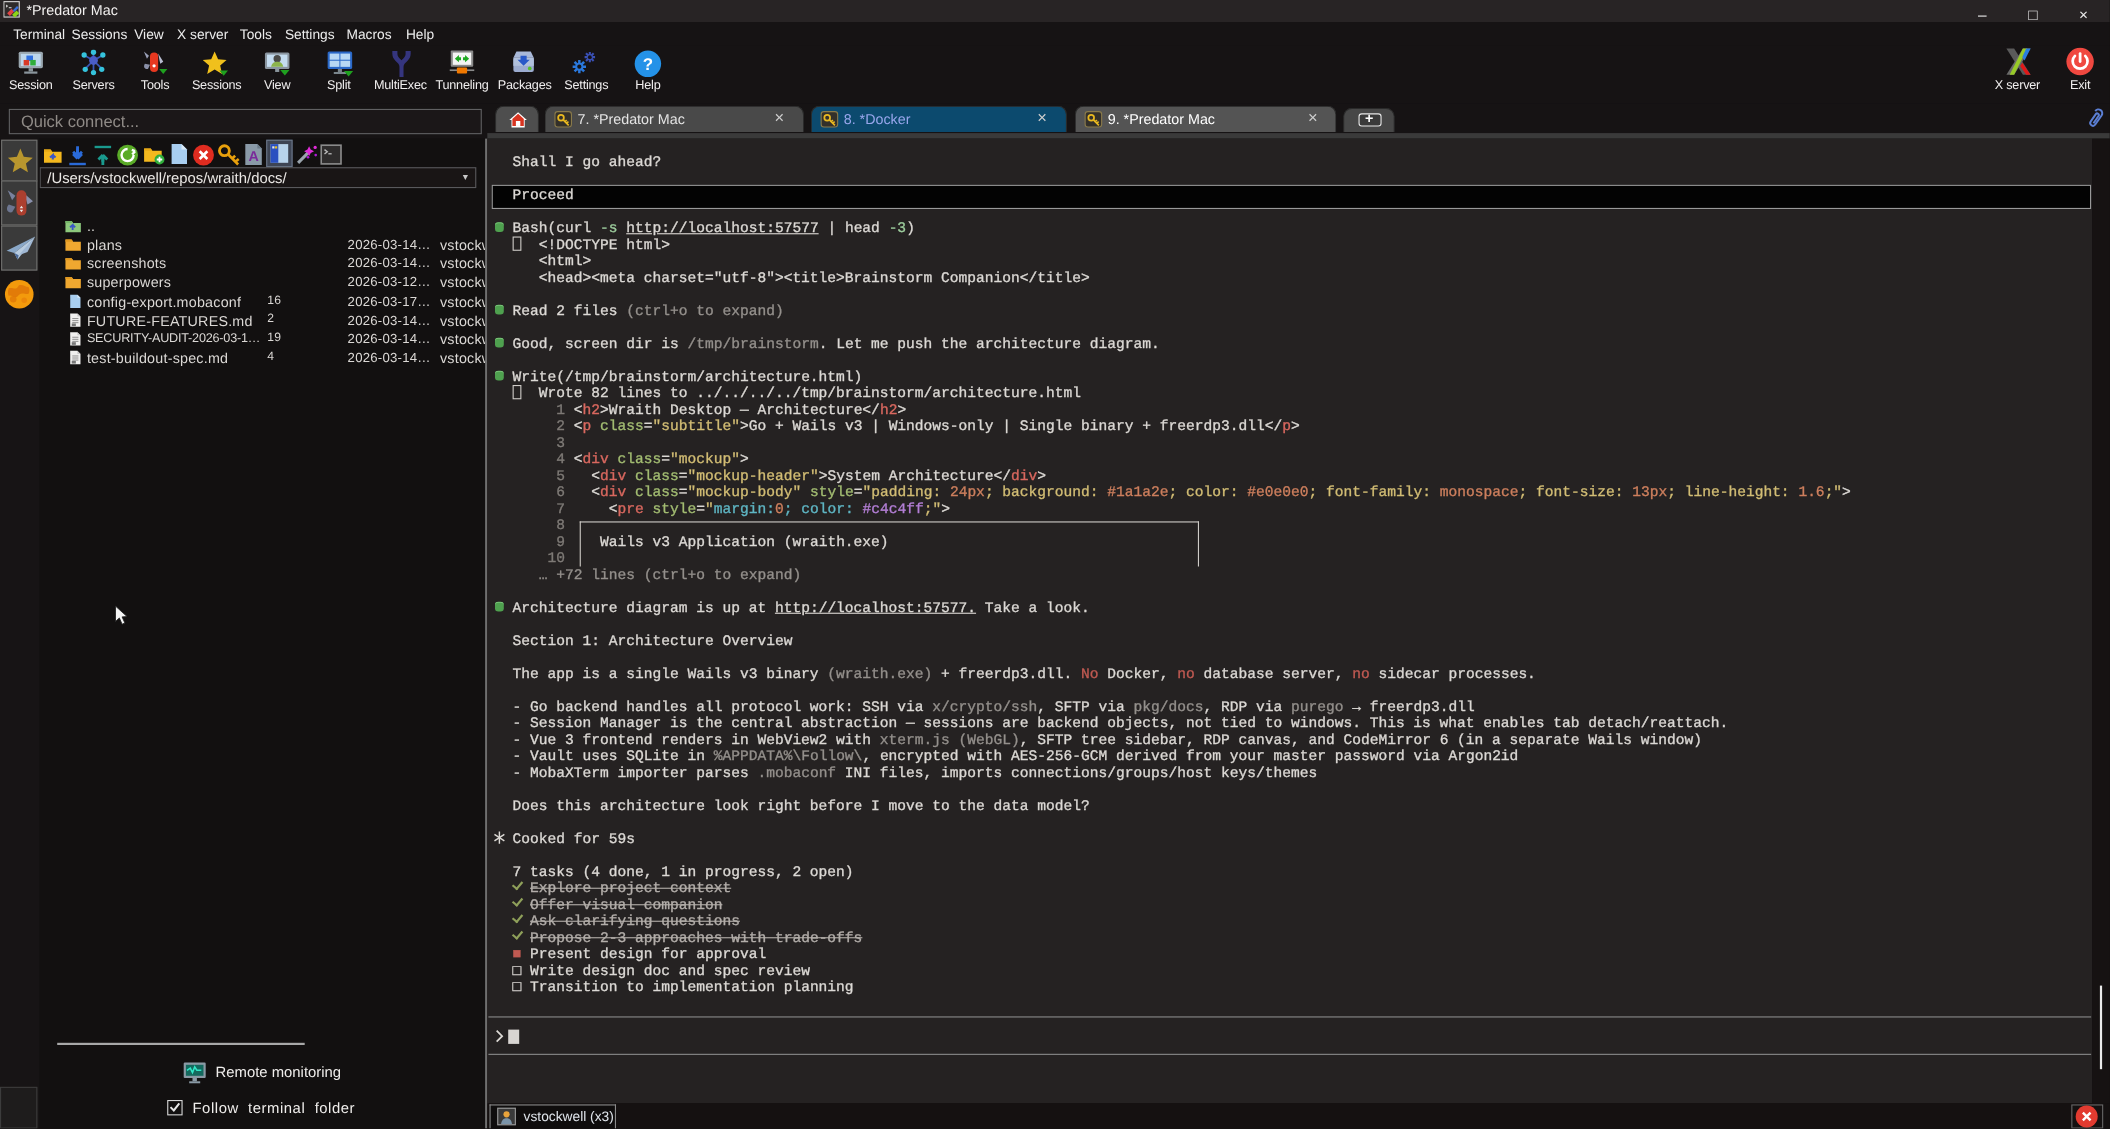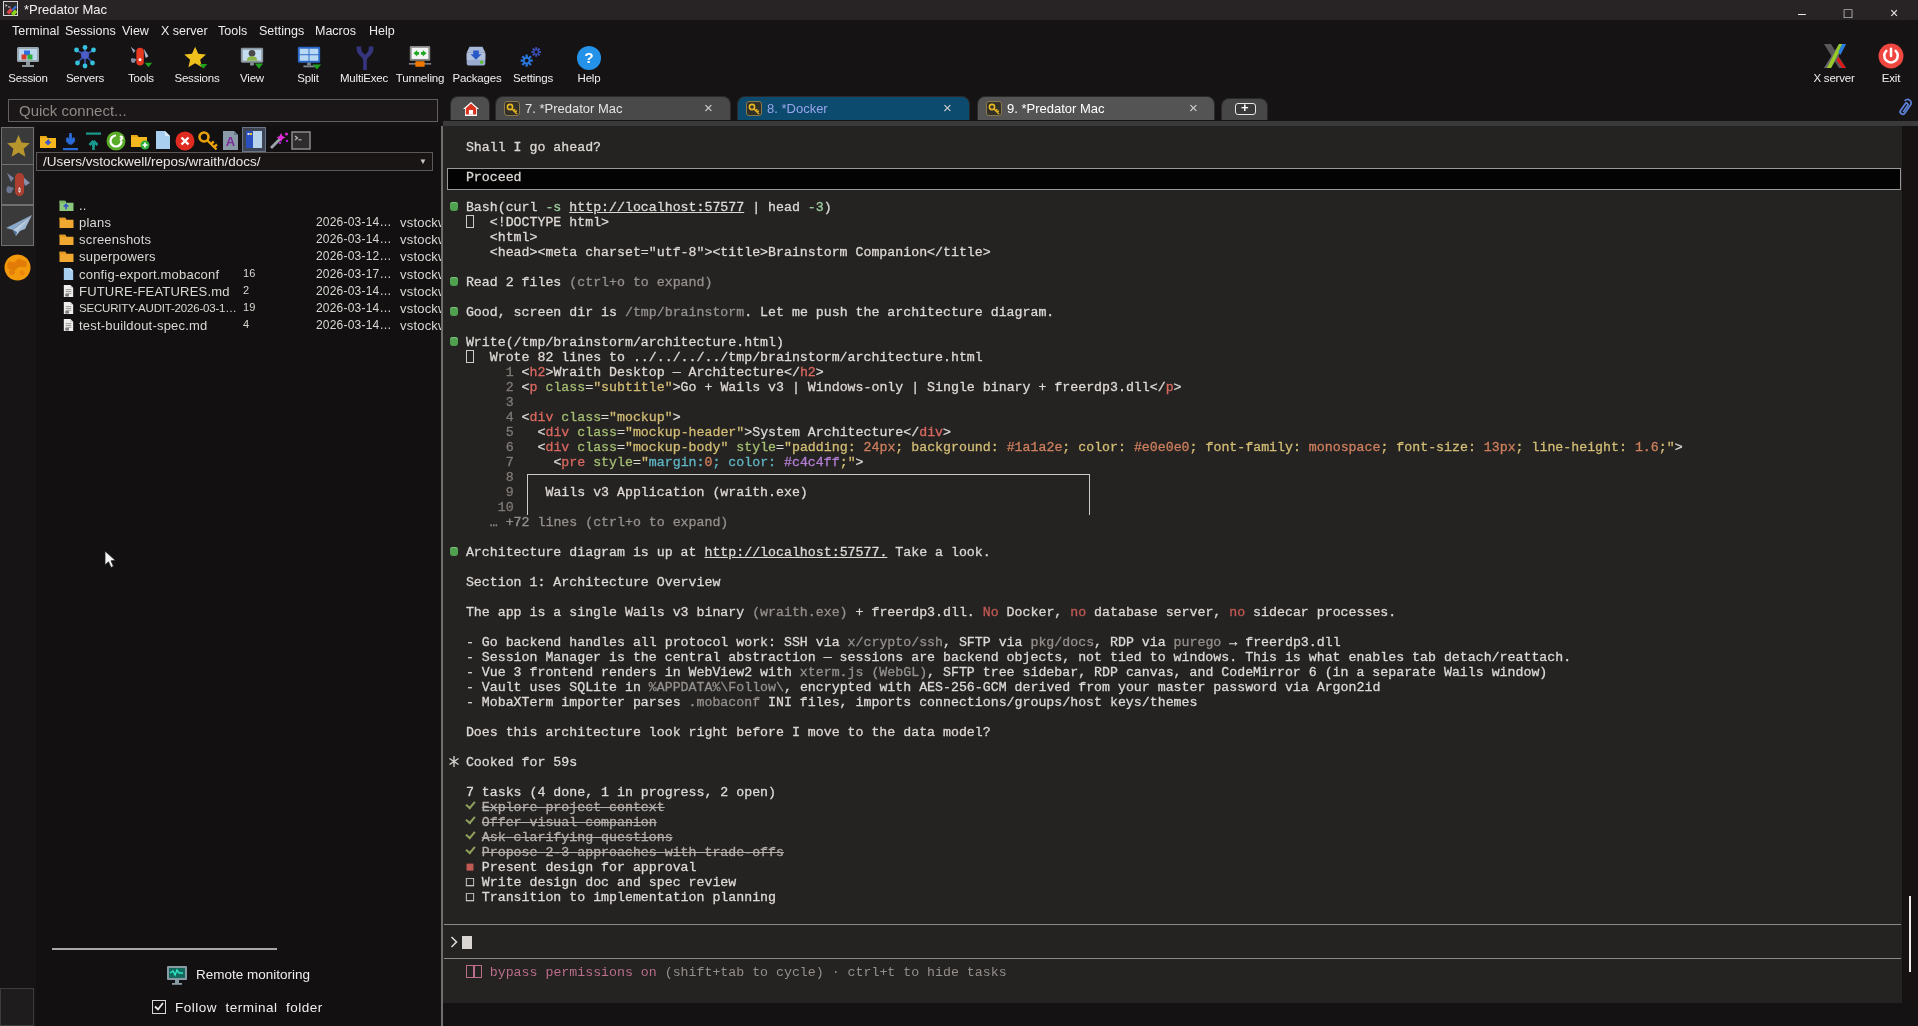--- a/index.html
+++ b/index.html
@@ -532,18 +532,34 @@
           </svg></span> Cooked for 59s
 
   7 tasks (4 done, 1 in progress, 2 open)
   <span class="g gchk">&nbsp;</span> <span class="so">Explore project context</span>
   <span class="g gchk">&nbsp;</span> <span class="so">Offer visual companion</span>
   <span class="g gchk">&nbsp;</span> <span class="so">Ask clarifying questions</span>
   <span class="g gchk">&nbsp;</span> <span class="so">Propose 2-3 approaches with trade-offs</span>
   <span class="rd">■</span> Present design for approval
   <span class="sqw">□</span> Write design doc and spec review
   <span class="sqw">□</span> Transition to implementation planning</div>
-<div id="statline" class="abs" style="left:7px;top:839px;font-family:'Liberation Mono',monospace;font-size:13.25px;line-height:15px;white-space:pre;z-index:3">  <span class="g gtofup">&nbsp;</span><span class="g gtofup">&nbsp;</span> <span class="pk">bypass permissions on</span><span class="gy"> (shift+tab to cycle) · ctrl+t to hide tasks</span></div>
 </div>
 <div id="scrl">
       <div class="abs" style="left:7px;top:770px;width:2px;height:76px;background:#eaeaea"></div>
     </div>
 
+<div id="bbar">
+<div class="abs" style="left:2px;top:1px;width:115px;height:22px;background:#0f0d0d;border:1px solid #8a8a8a;border-bottom:none">
+<div class="abs" style="left:6px;top:2px;width:17px;height:16px;background:#3a3a3a;border:1px solid #9a9a9a">
+          <svg class="abs" style="left:2px;top:1px" width="11" height="13" viewBox="0 0 11 13">
+            <circle cx="5.5" cy="4" r="2.8" fill="#e8a33b"></circle>
+            <path d="M0.5 13 c0.5-4 2.5-5.5 5-5.5 s4.5 1.5 5 5.5 z" fill="#7a93a8"></path>
+          </svg>
+        </div>
+<span class="abs" style="left:30px;top:3px;font-size:12.5px;color:#dfe4ea">vstockwell (x3)</span>
+</div>
+<div class="abs" style="left:1440px;top:1px;width:29px;height:22px;border:1px solid #666"></div>
+<div class="abs" style="left:1444px;top:2px;width:20px;height:20px;border-radius:50%;background:#e23b30">
+        <svg class="abs" style="left:5px;top:5px" width="10" height="10" viewBox="0 0 10 10">
+          <path d="M1.5 1.5 l7 7 M8.5 1.5 l-7 7" stroke="#fff" stroke-width="2.2"></path>
+        </svg>
+      </div>
+</div>
 </div>
 </body></html>

